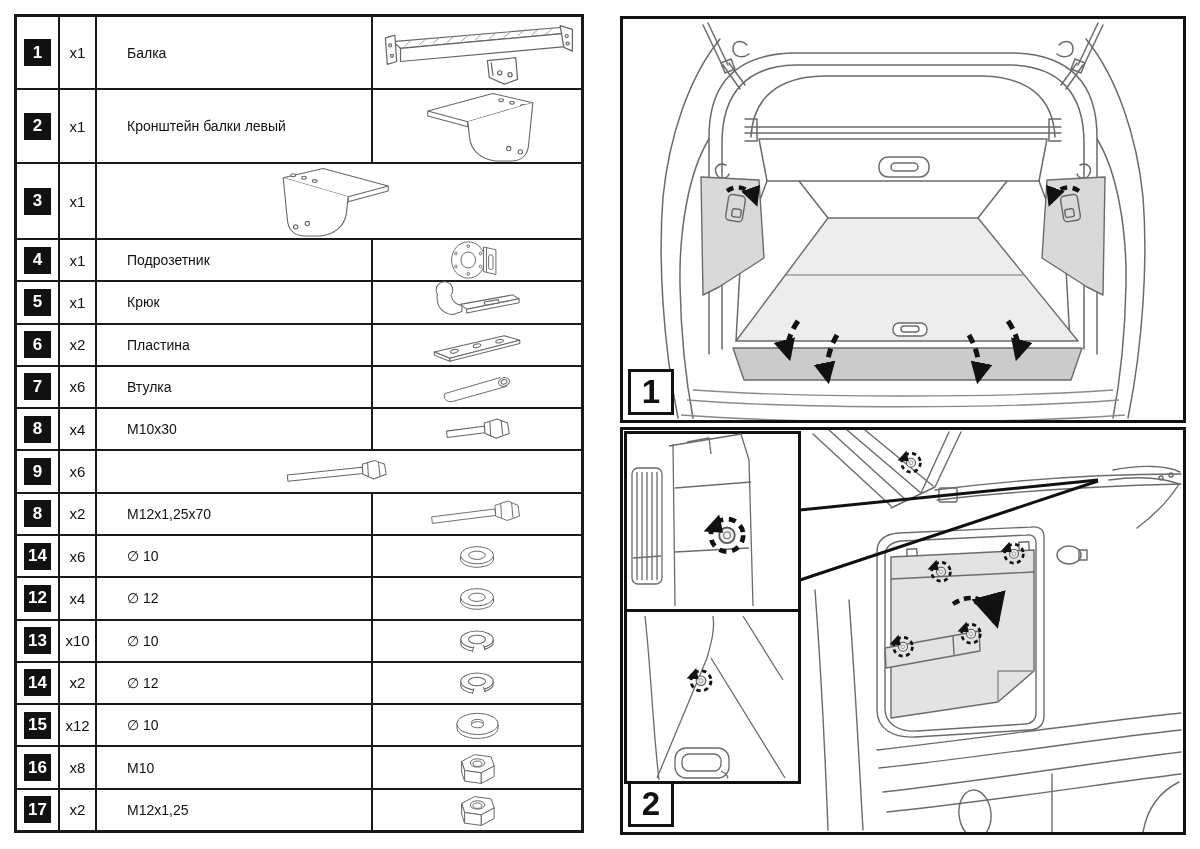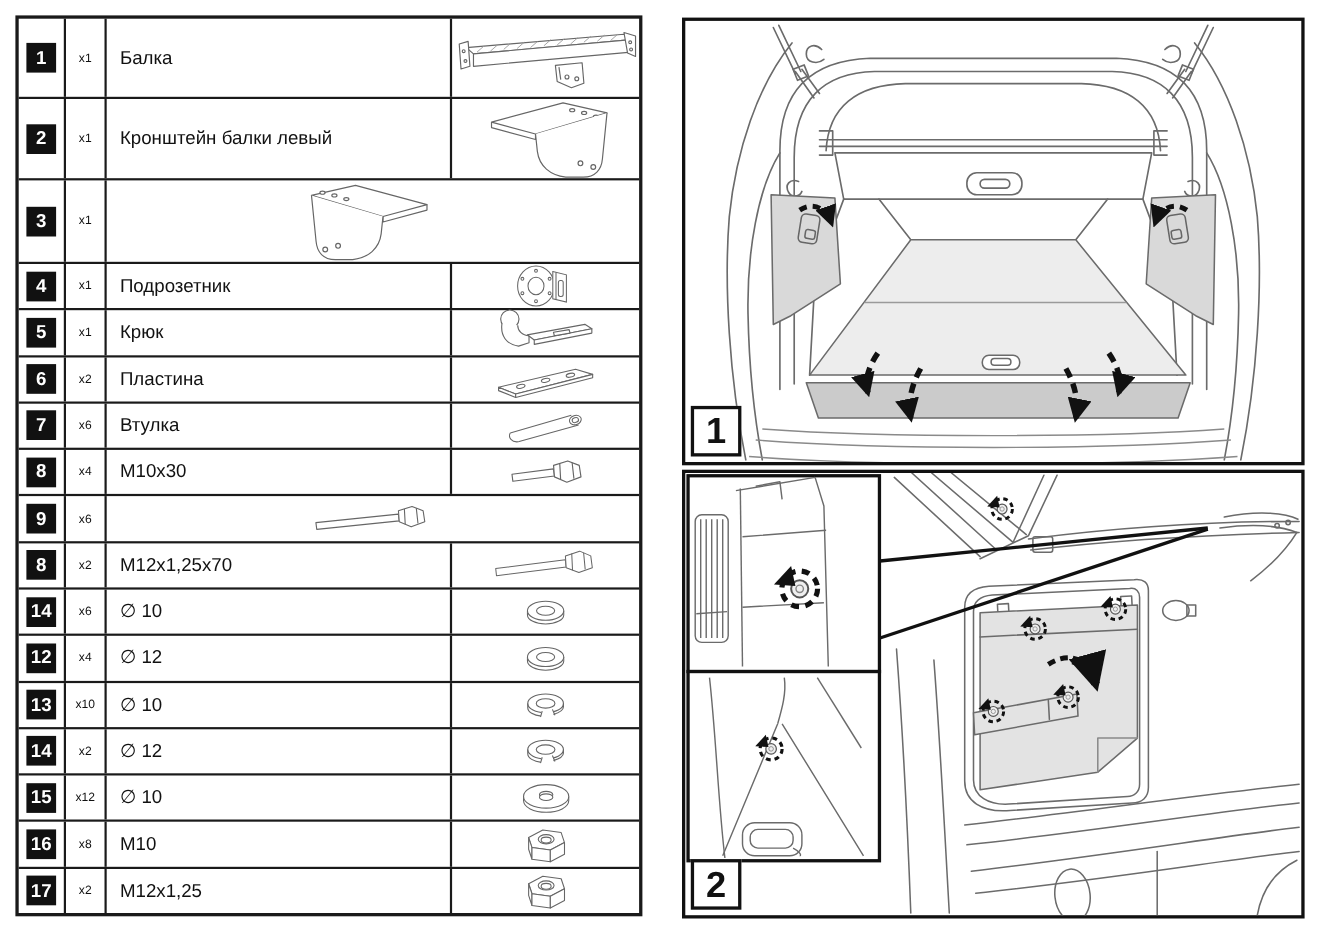--- a/index.html
+++ b/index.html
@@ -7,22 +7,22 @@
   .page{position:relative;width:1200px;height:849px;background:#fff;overflow:hidden;
         font-family:"Liberation Sans","DejaVu Sans",sans-serif;color:#111;}
   
   .parts-table{position:absolute;left:14px;top:14px;width:570px;height:819px;
                border:3px solid #1a1a1a;display:flex;flex-direction:column;background:#fff;}
   .trow{display:flex;border-bottom:2px solid #1a1a1a;min-height:0;}
   .trow:last-child{border-bottom:none;}
   .trow.h1{height:73px}.trow.h2{height:74px}.trow.h3{height:76px}.trow.hf{flex:1}
   .cell{border-right:2px solid #1a1a1a;display:flex;align-items:center;min-width:0;}
   .c-num{width:43px;justify-content:center;}
-  .c-qty{width:37px;justify-content:center;font-size:11px;}
-  .c-name{width:314px;padding-left:12px;font-size:17px;}
+  .c-qty{width:37px;justify-content:center;font-size:15px;}
+  .c-name{width:276px;padding-left:30px;font-size:14px;}
   .c-img{flex:1;border-right:none;justify-content:center;}
   .badge{min-width:27px;height:27px;padding:0 3px;background:#111;color:#fff;
          display:flex;align-items:center;justify-content:center;
          font-weight:bold;font-size:17px;}
   
   .i-beam{width:206px;height:68px}.i-br{width:126px;height:80px}
   .i-socket{width:64px;height:46px}.i-hook{width:94px;height:46px}
   .i-plate{width:98px;height:36px}.i-bush{width:90px;height:38px}
   .i-bolt-s{width:78px;height:37px}.i-bolt-l{width:116px;height:36px}
   .i-bolt-m{width:108px;height:38px}.i-wash{width:48px;height:30px}

